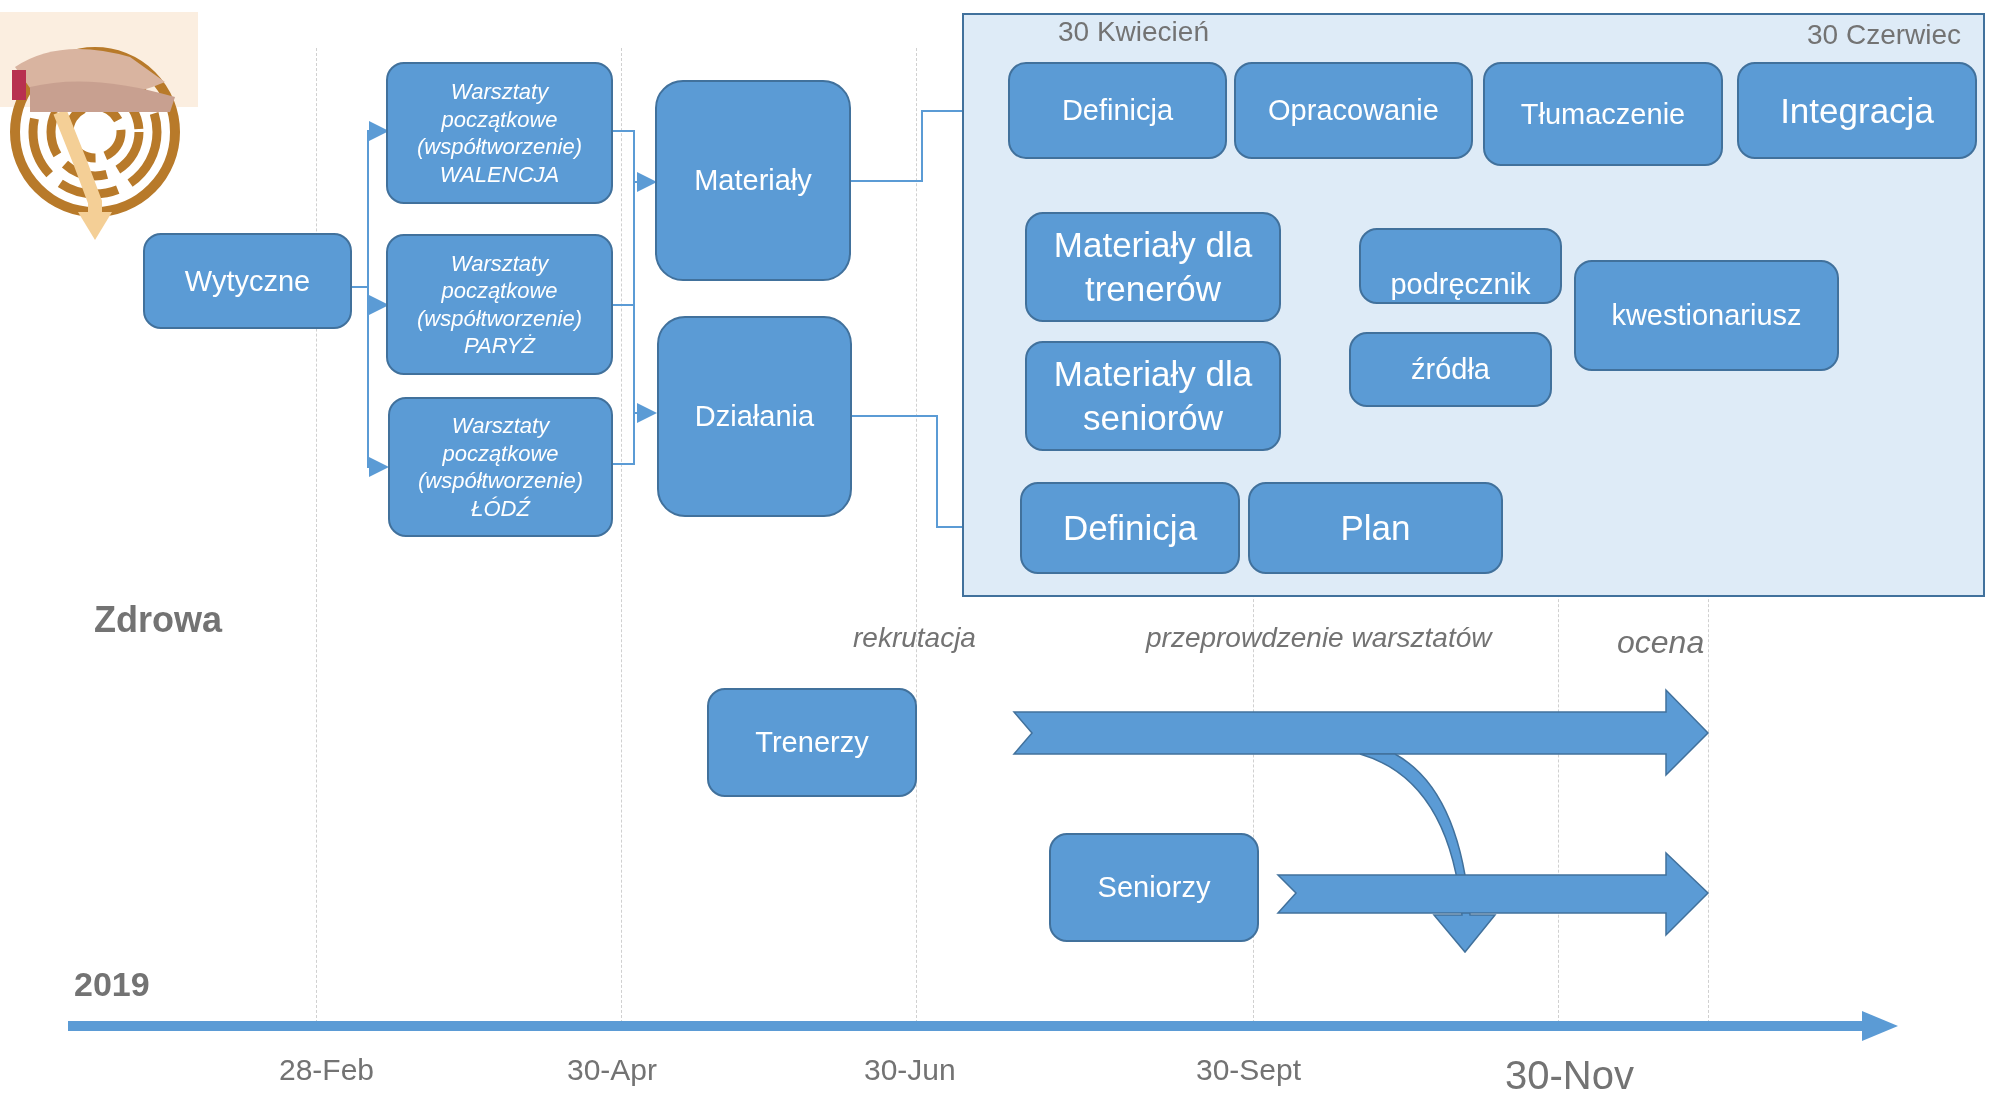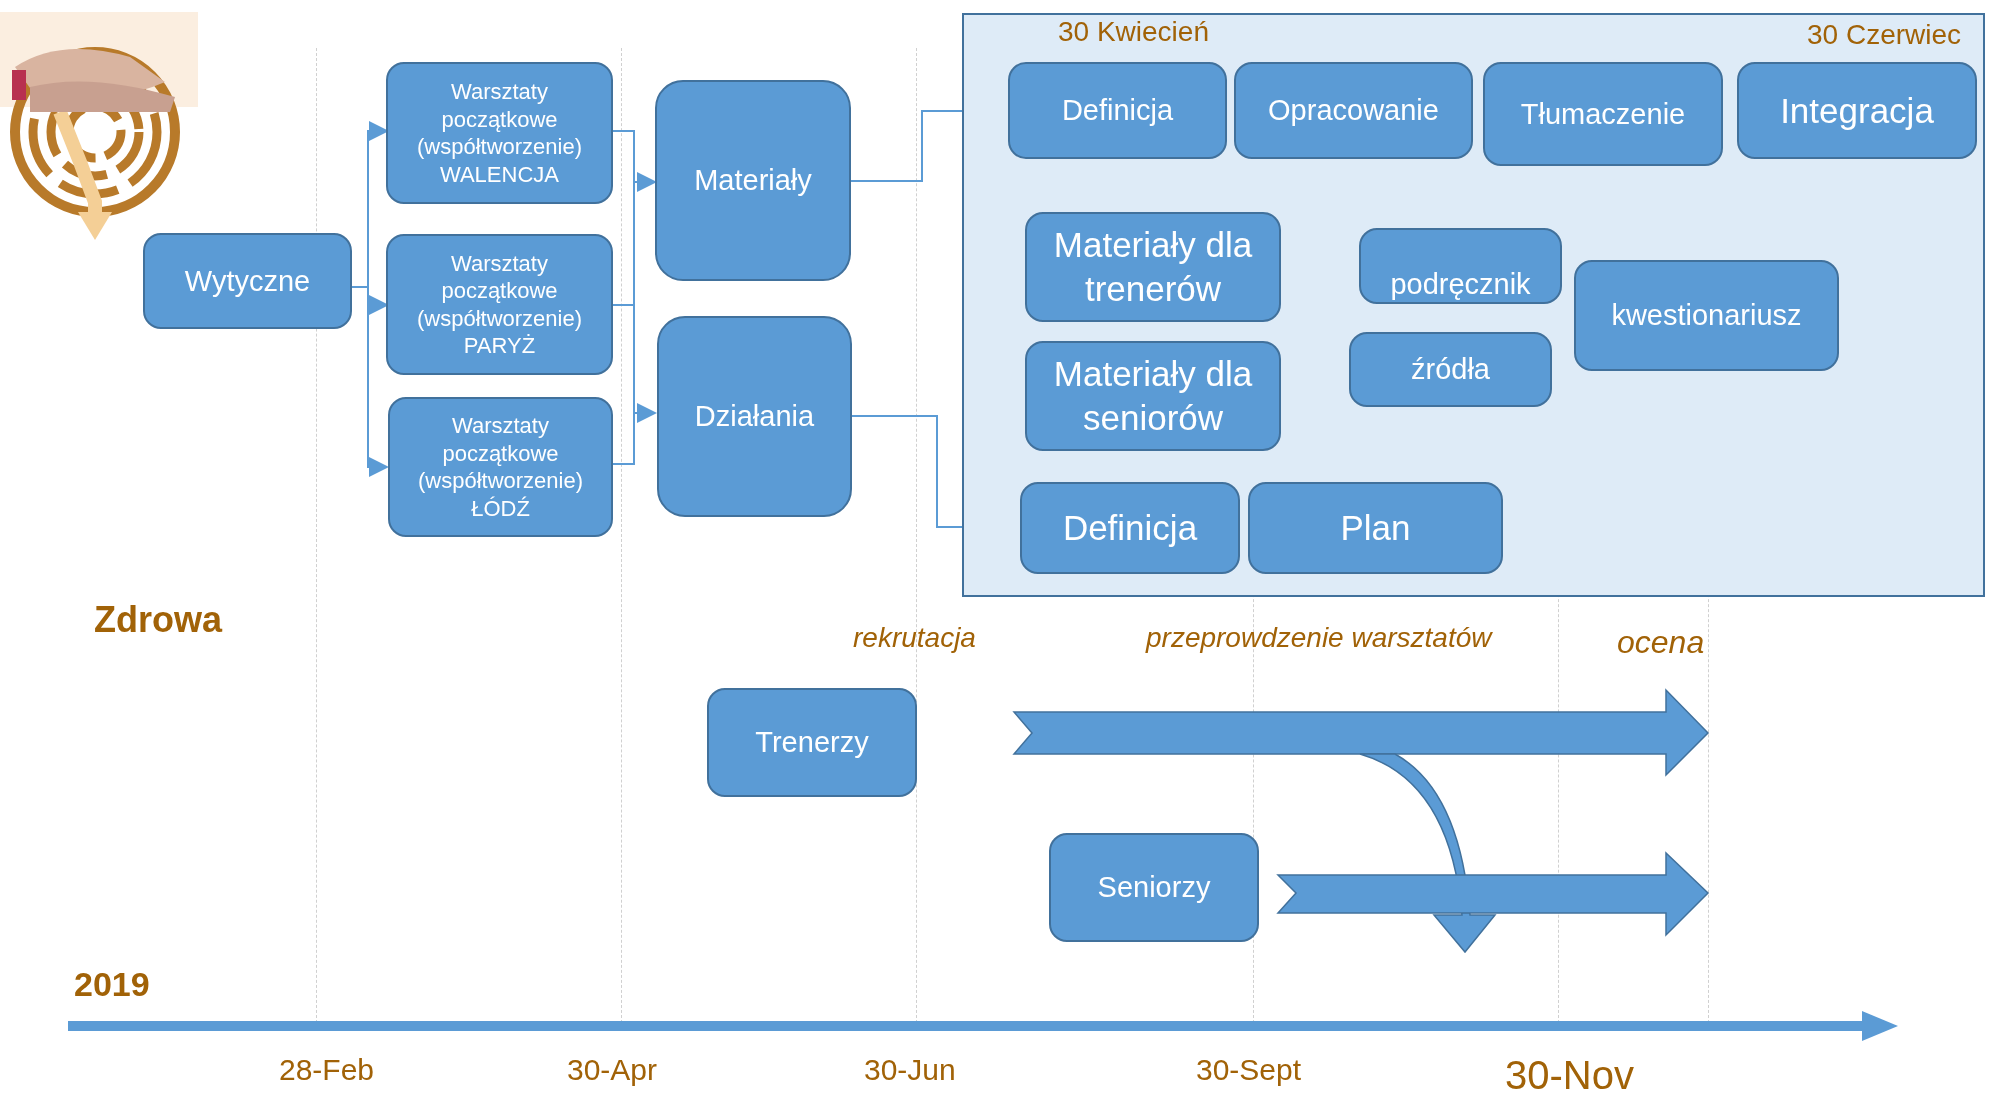--- a/index.html
+++ b/index.html
@@ -1,24 +1,24 @@
 <!DOCTYPE html>
 <html><head>
 <meta charset="utf-8">
 <style>
   html,body{margin:0;padding:0;background:#fff;}
   body{width:1993px;height:1109px;position:relative;overflow:hidden;font-family:"Liberation Sans","DejaVu Sans",sans-serif;}
   .abs{position:absolute;}
   .box{position:absolute;background:#5b9bd5;border:2px solid #41719c;border-radius:18px;color:#fff;display:flex;align-items:center;justify-content:center;text-align:center;box-sizing:border-box;line-height:1.25;}
-  .sm{font-size:22px;}
+  .sm{font-size:22px;font-style:italic;}
   .md{font-size:29px;}
   .lg{font-size:35px;}
   .panel{position:absolute;left:962px;top:13px;width:1023px;height:584px;background:#deebf7;border:2px solid #41719c;box-sizing:border-box;}
   .vline{position:absolute;top:48px;height:975px;border-left:1px dashed #d0d0d0;width:0;}
-  .lbl{position:absolute;color:#a16207;font-size:28px;}
+  .lbl{position:absolute;color:#737373;font-size:28px;}
   .it{font-style:italic;}
   .bold{font-weight:bold;font-size:36px;}
   svg{position:absolute;left:0;top:0;}
 </style>
 </head>
 <body>
 
 <div class="vline" style="left:316px;"></div>
 <div class="vline" style="left:621px;"></div>
 <div class="vline" style="left:916px;"></div>

